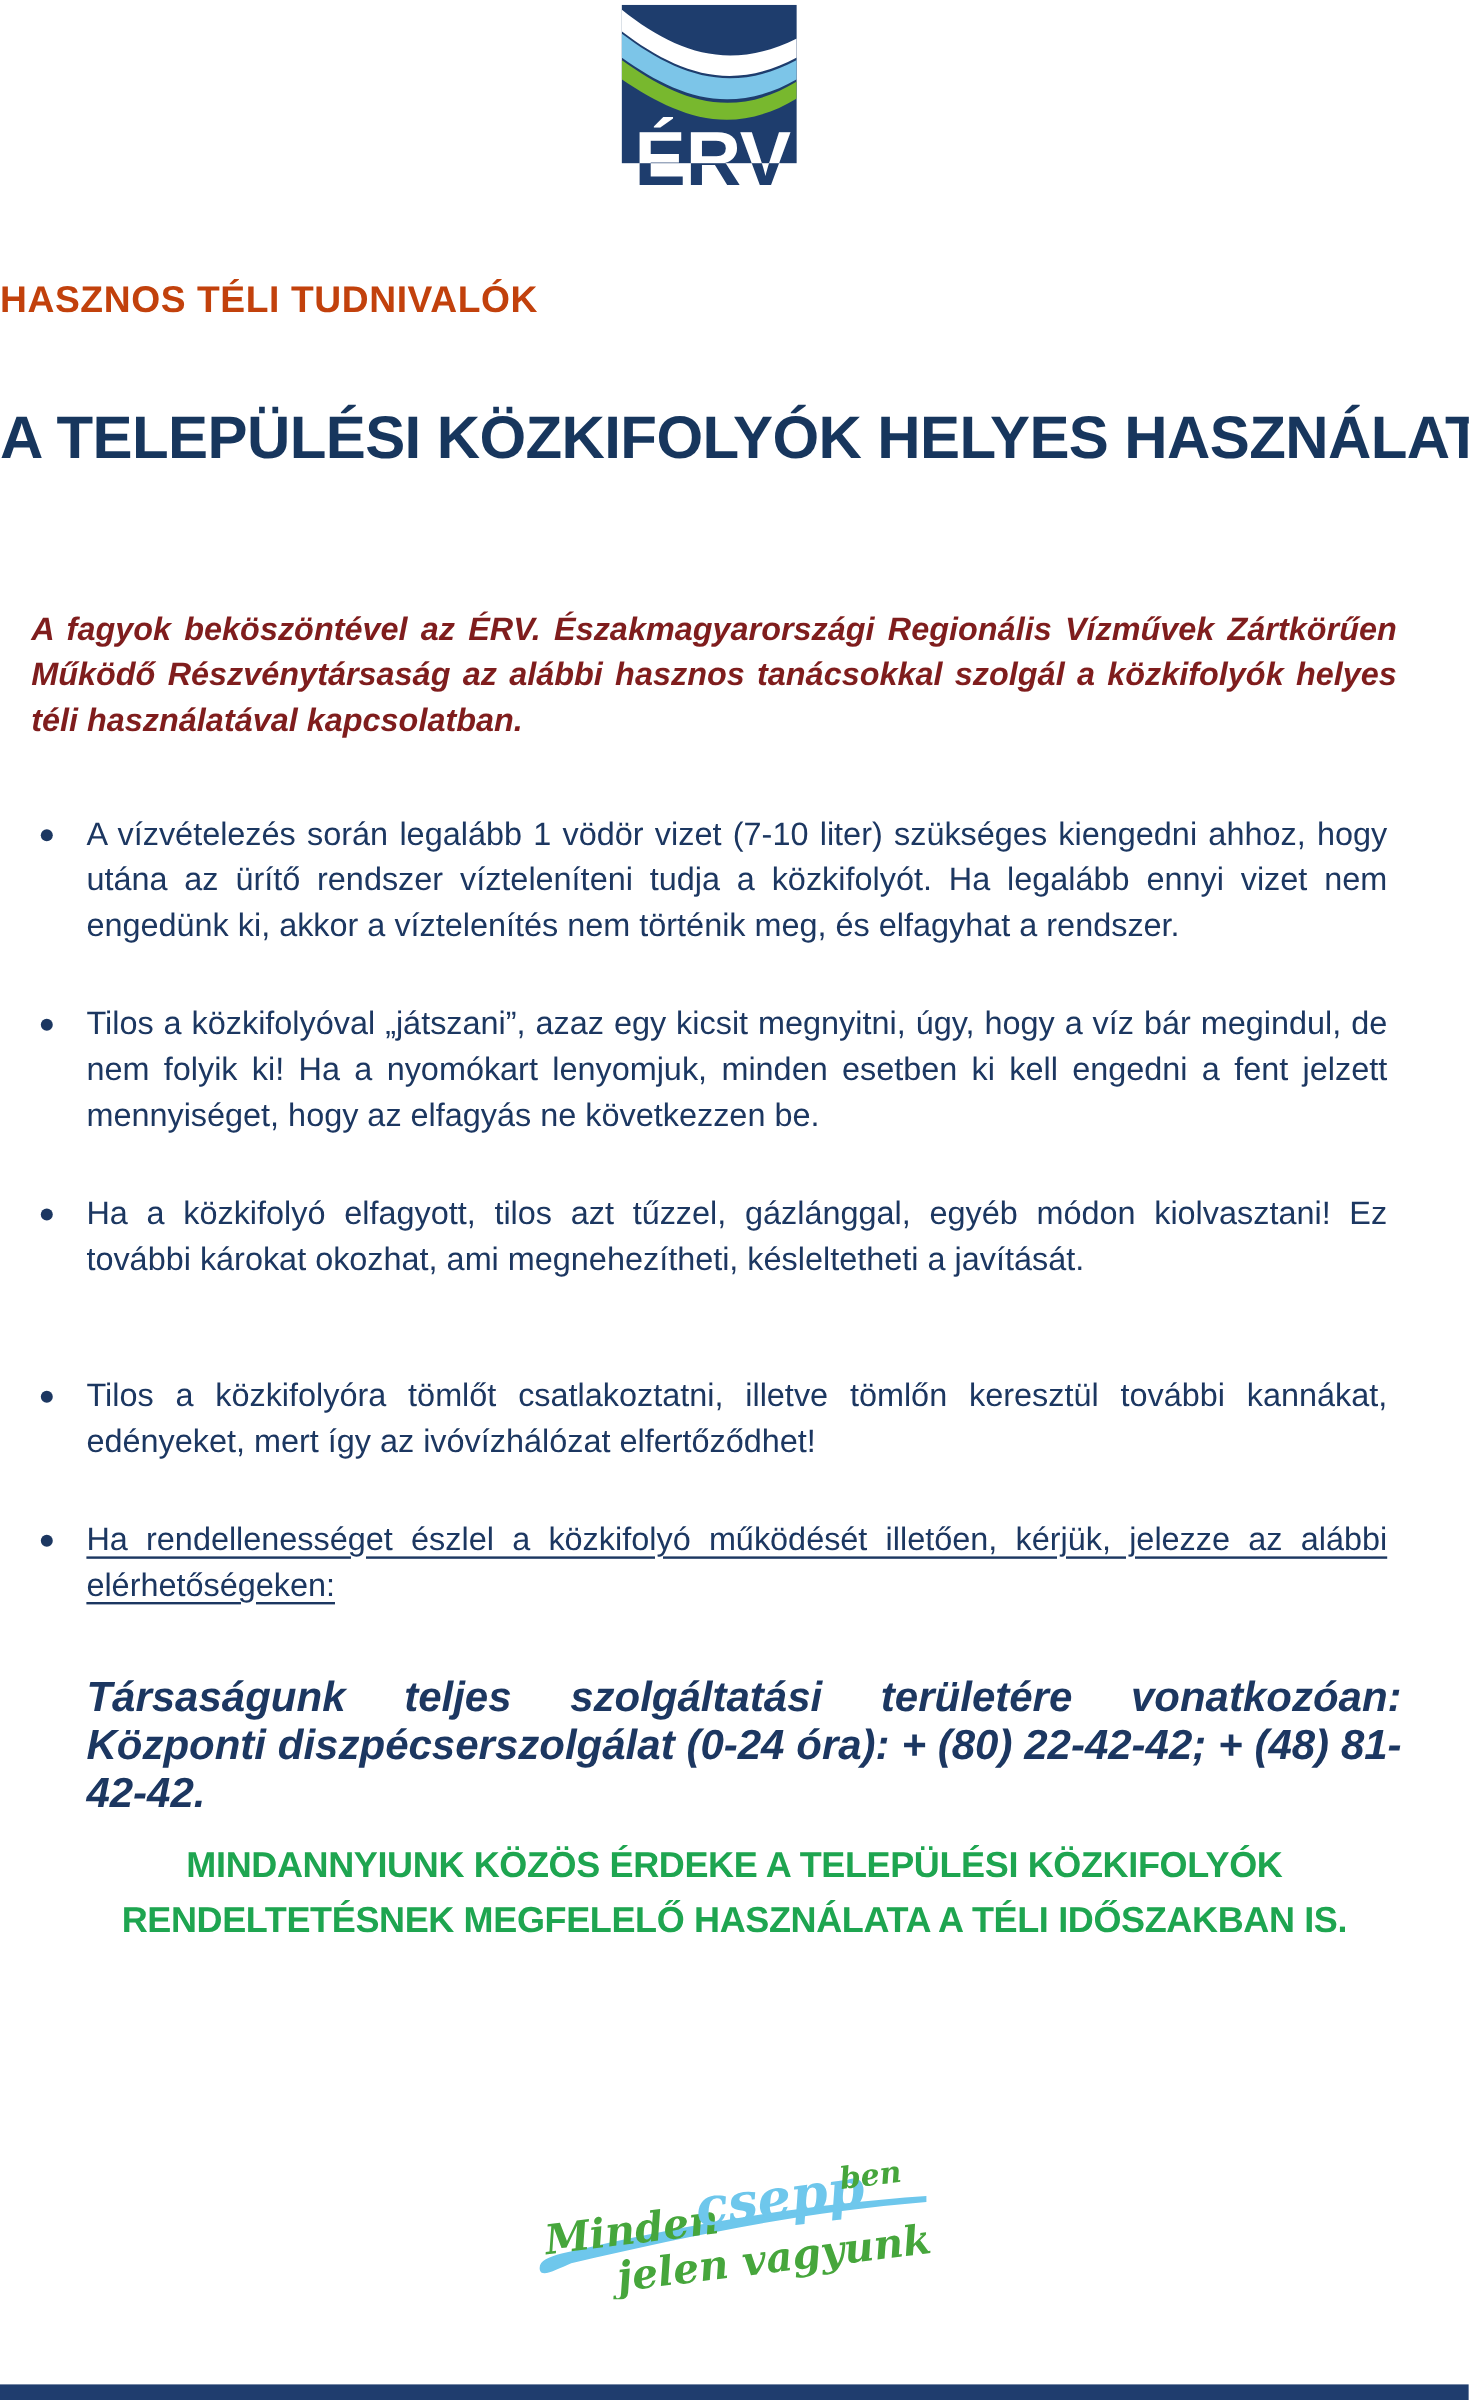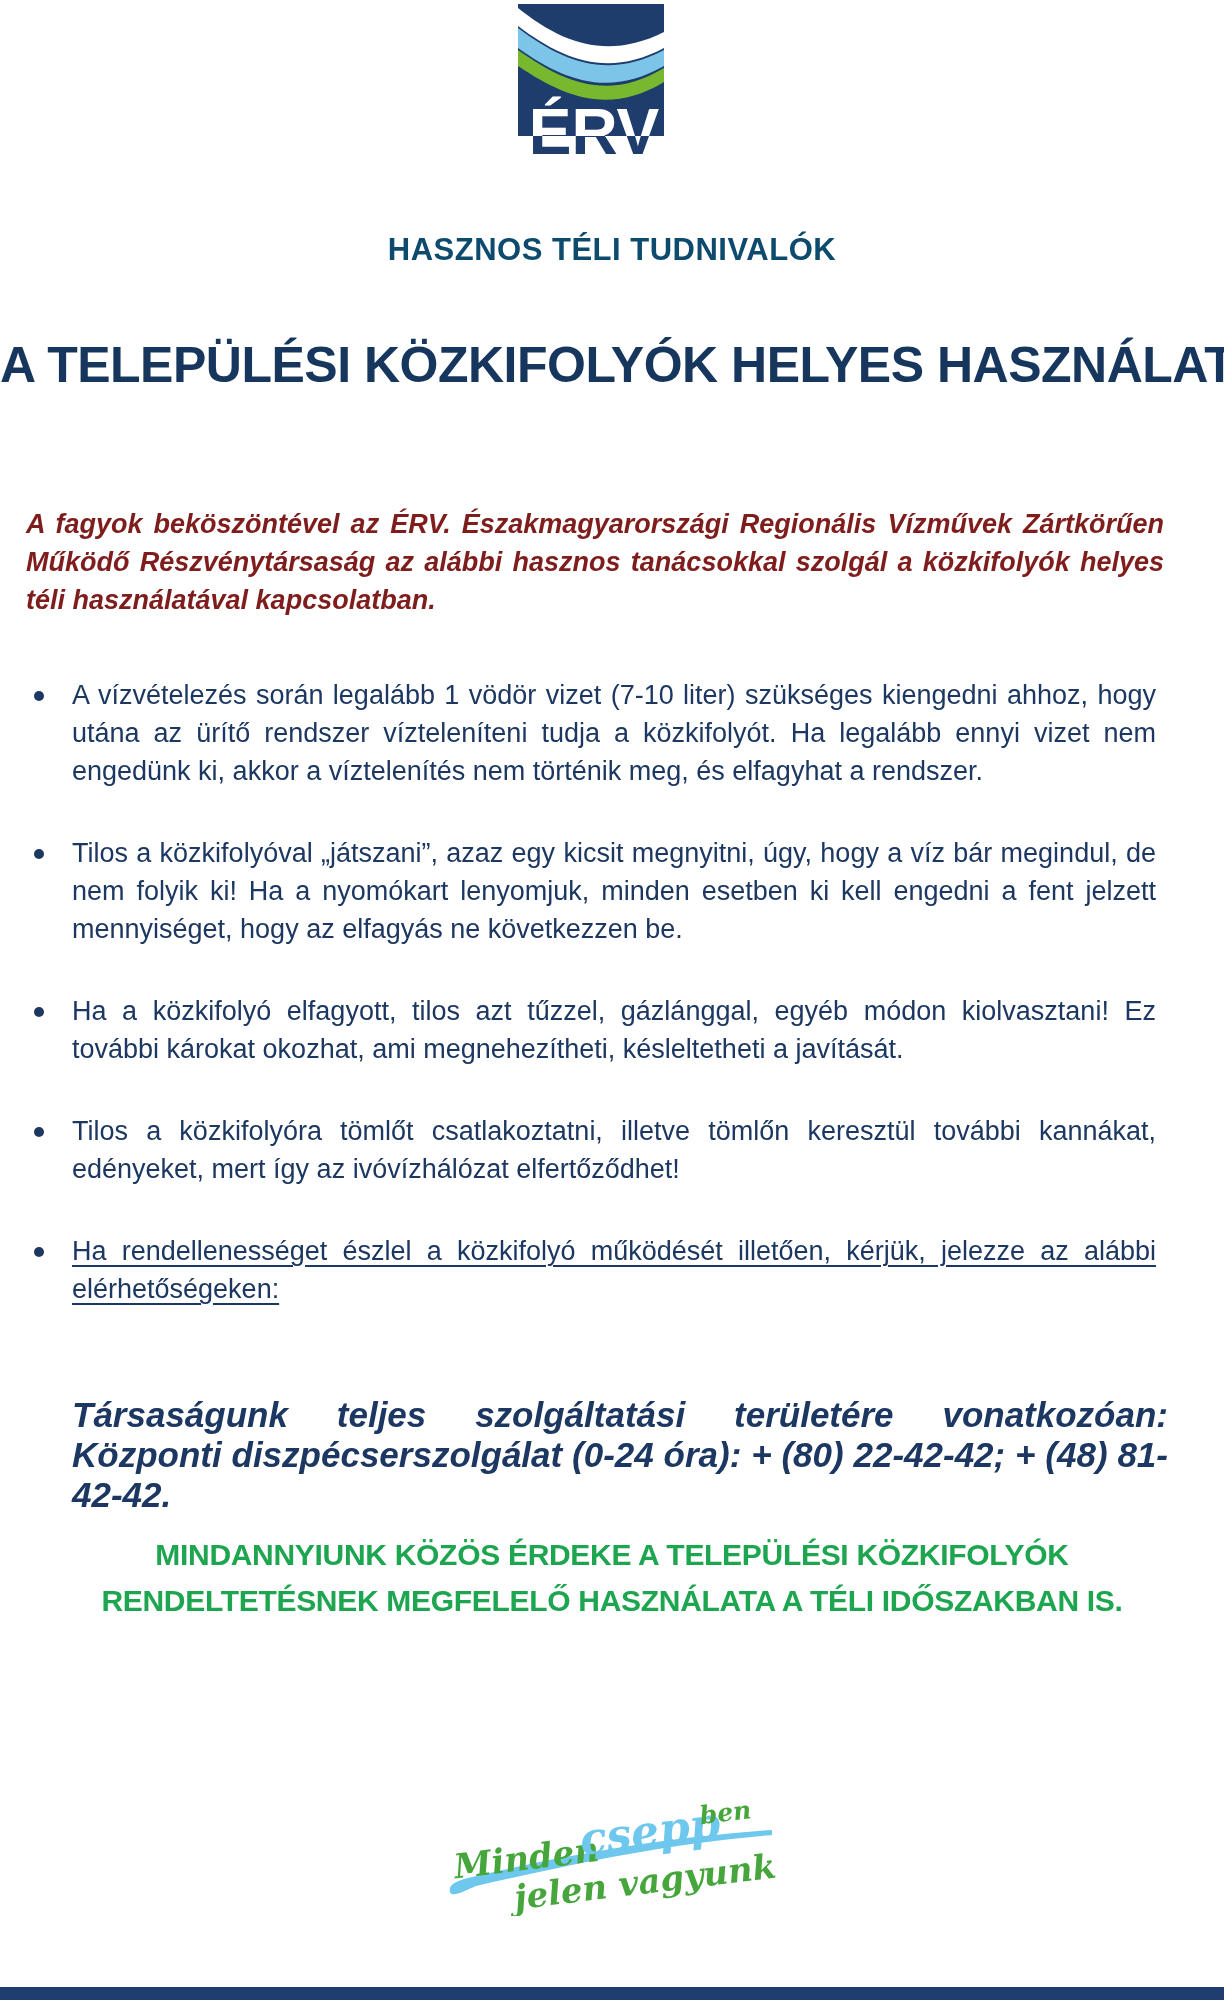--- a/index.html
+++ b/index.html
@@ -7,22 +7,22 @@
     width:1224px;height:2000px;position:relative;background:#ffffff;
     font-family:"Liberation Sans", sans-serif;overflow:hidden;
   }
   .page{position:absolute;inset:0;}
 
   
   .erv-logo{position:absolute;left:518px;top:4px;width:146px;height:172px;}
 
   
   .h1{
-    position:absolute;top:232px;left:0;width:100%;text-align:center;
-    color:#0c4a6e;font-size:31px;font-weight:bold;letter-spacing:0.5px;
+    position:absolute;top:232px;left:0;width:100%;
+    color:#c2410c;font-size:31px;font-weight:bold;letter-spacing:0.5px;
   }
   .h2{
     position:absolute;top:336px;left:0;width:100%;text-align:center;
     color:#17365d;font-size:50px;font-weight:bold;letter-spacing:-0.5px;
     white-space:nowrap;
   }
 
   
   .intro{
     position:absolute;top:478px;left:26px;right:60px;
@@ -33,21 +33,21 @@
   
   .bullets{
     position:absolute;top:676px;left:26px;right:68px;
     list-style:none;margin:0;padding:0;
     color:#1c3761;font-size:27px;line-height:38px;
   }
   .bullets li{
     position:relative;padding-left:46px;margin:0 0 44px 0;
     text-align:justify;text-align-last:left;
   }
-  .bullets li:nth-child(3){margin-bottom:44px;}
+  .bullets li:nth-child(3){margin-bottom:76px;}
   .bullets li::before{
     content:"";position:absolute;left:8px;top:15px;width:10px;height:10px;
     border-radius:50%;background:#1c3761;
   }
   .bullets li.u{ text-decoration:underline; text-underline-offset:5px; text-decoration-thickness:2px;}
 
   
   .contact{
     position:absolute;top:1360px;left:72px;right:56px;
     color:#1c3761;font-size:35px;font-weight:bold;font-style:italic;

